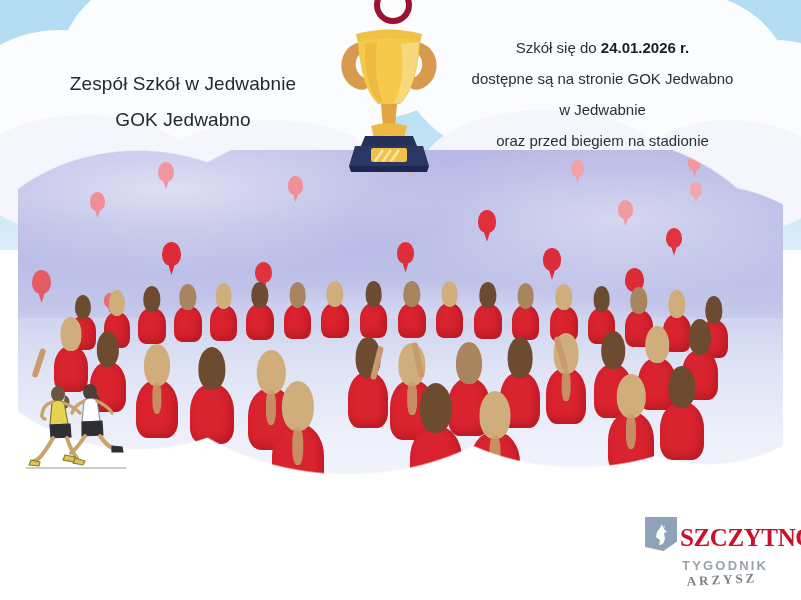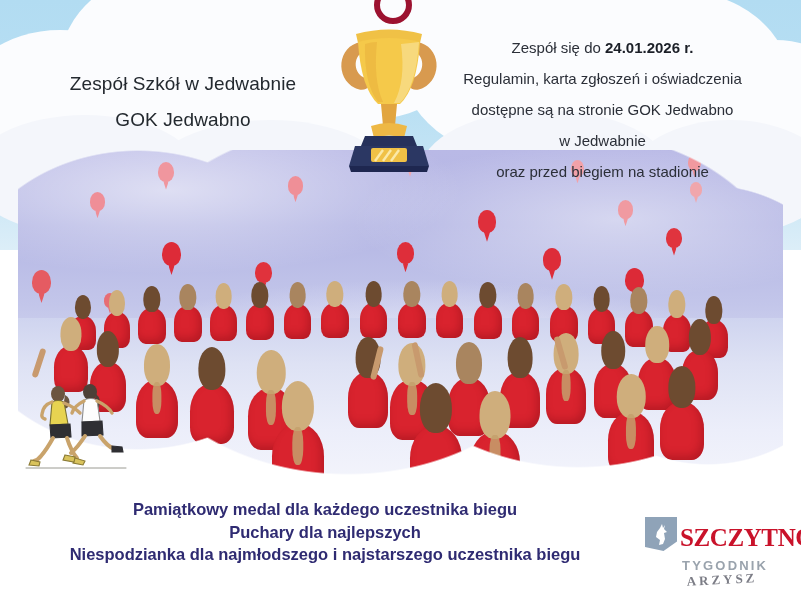--- a/index.html
+++ b/index.html
@@ -463,33 +463,27 @@
     <path d="M22 150 h80 l-2 6 h-76 z" fill="#1e2750"></path>
   </svg>
 
   <div class="txt-left">
     <div class="l2">Zespół Szkół w Jedwabnie</div>
     <div class="l3">GOK Jedwabno</div>
   </div>
 
   <div class="txt-right">
     <div>
-      <span>Zespół się do </span><b>24.01.2026 r.</b>
+      <span>Szkół się do </span><b>24.01.2026 r.</b>
     </div>
-    <div>Regulamin, karta zgłoszeń i oświadczenia</div>
     <div>dostępne są na stronie GOK Jedwabno</div>
     <div>w Jedwabnie</div>
     <div>oraz przed biegiem na stadionie</div>
   </div>
 
-  <div class="txt-bottom">
-    <div>Pamiątkowy medal dla każdego uczestnika biegu</div>
-    <div>Puchary dla najlepszych</div>
-    <div>Niespodzianka dla najmłodszego i najstarszego uczestnika biegu</div>
-  </div>
 
   <div class="logo">
     <div class="logo-shield"></div>
     <svg class="logo-deer" viewBox="0 0 20 24">
       <path d="M11 2 l1 4 l2 -3 l-1 4 l3 3 l-3 1 l1 6 l-2 5 l-4 1 l1 -5 l-4 -3 l1 -5 l3 -4 z" fill="#ffffff"></path>
     </svg>
     <div class="logo-tyg">TYGODNIK</div>
     <div class="logo-szcz">SZCZYTNO</div>
   </div>
 

